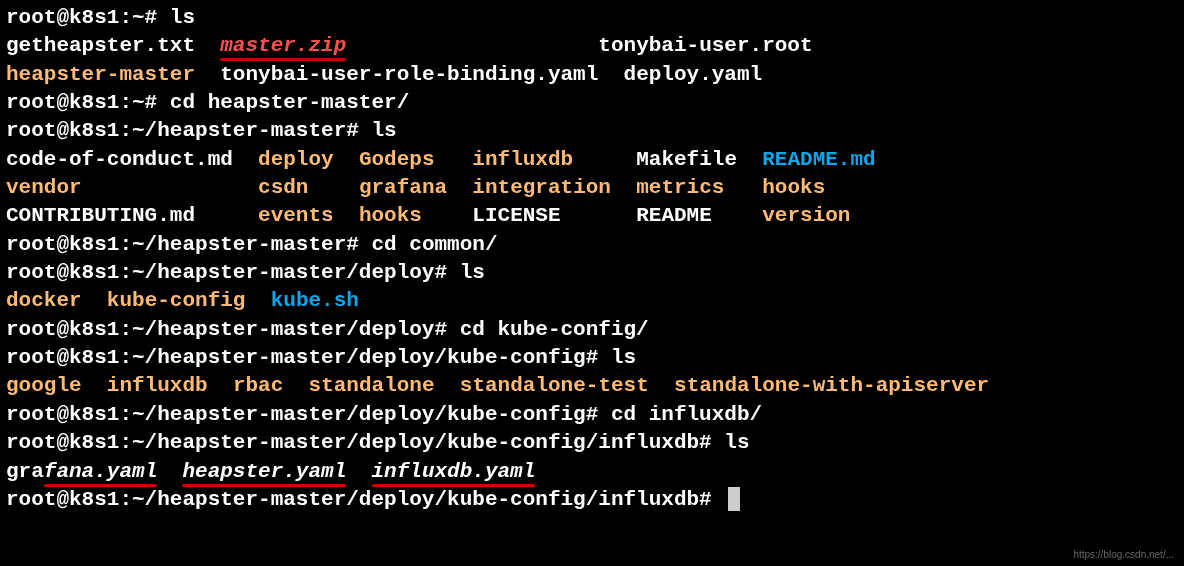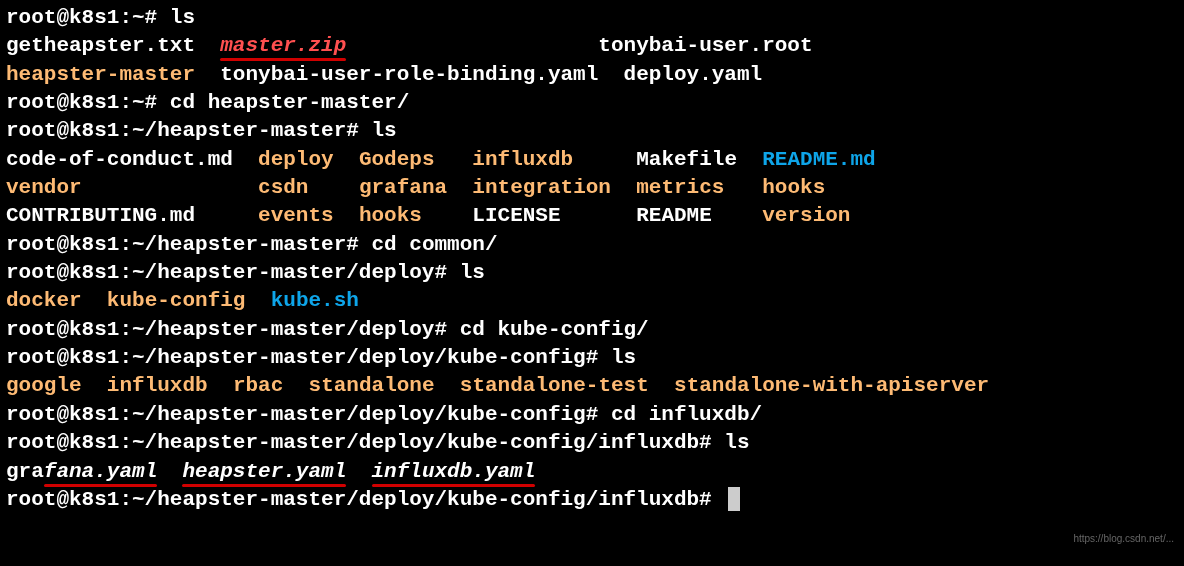--- a/index.html
+++ b/index.html
@@ -34,21 +34,21 @@
     .cursor {
       display: inline-block;
       width: 12px;
       height: 24px;
       background: #ccc;
       vertical-align: text-bottom;
       margin-left: 4px;
     }
     .watermark {
       position: absolute;
-      bottom: 21px;
+      bottom: 5px;
       right: 10px;
       font-size: 10px;
       color: #666;
       font-family: sans-serif;
       font-weight: normal;
     }
   </style>
 </head>
 <body>
 

